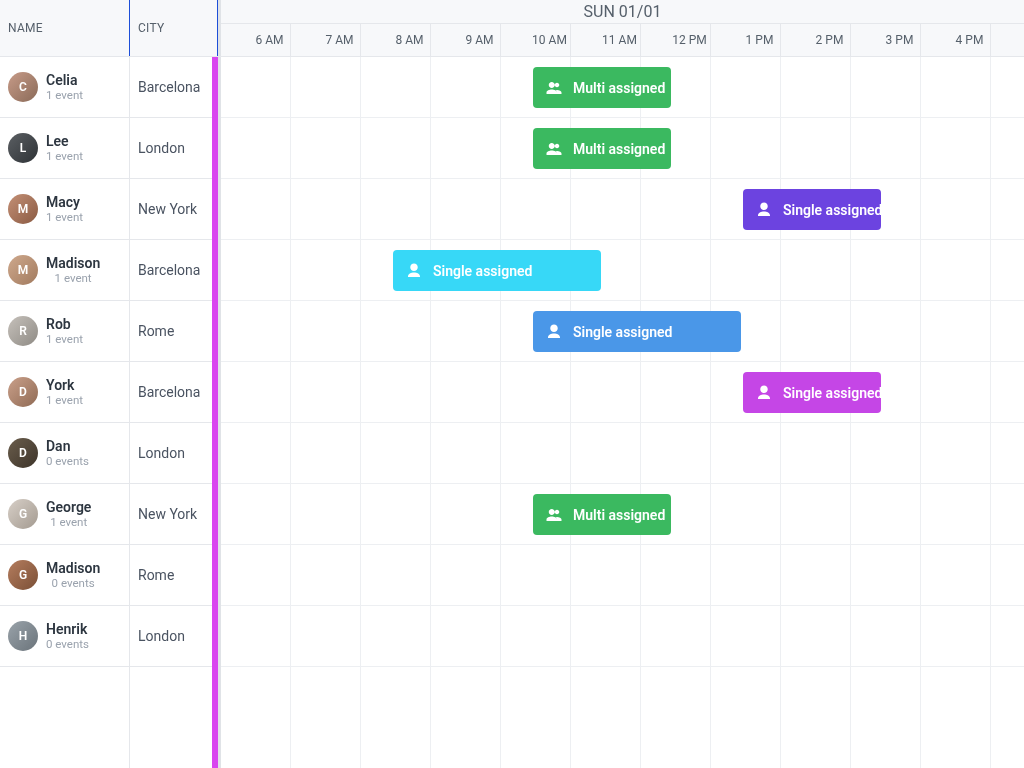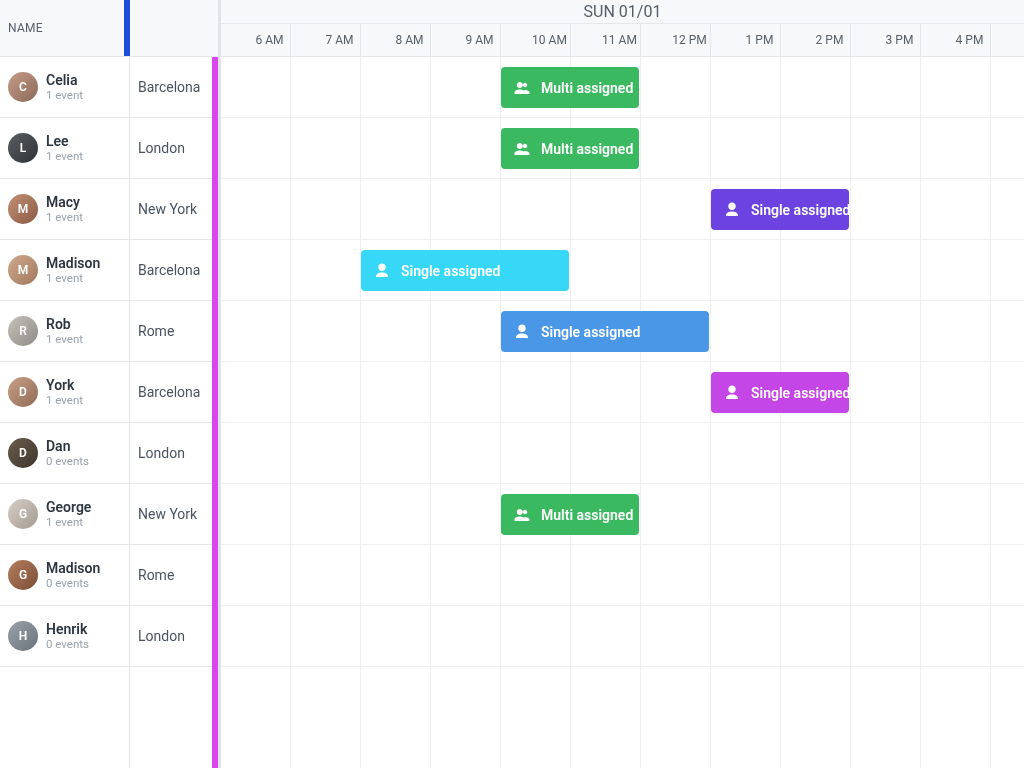--- a/index.html
+++ b/index.html
@@ -24,21 +24,21 @@
     flex: 0 0 218px;
   }
   .header-col {
     display: flex;
     align-items: center;
     padding: 0 8px;
     color: #56606b;
     font-size: 12px;
     font-weight: 400;
     letter-spacing: 0.3px;
-    border-right: 6px solid #1d4ed8;
+    border-right: 1px solid #1d4ed8;
     text-transform: uppercase;
   }
   .col-name { flex: 0 0 130px; }
   .col-city { flex: 0 0 88px; }
   .header-timeline {
     flex: 1;
     display: flex;
     flex-direction: column;
     overflow: hidden;
     border-left: 3px solid #e0e3e7;
@@ -108,21 +108,21 @@
     flex-shrink: 0;
     display: flex;
     align-items: center;
     justify-content: center;
     color: #fff;
     font-size: 12px;
     font-weight: 600;
   }
   .resource-text { display: flex; flex-direction: column; line-height: 1.2; }
   .resource-name { font-size: 14px; font-weight: 600; color: #2d3640; }
-  .resource-events { font-size: 11.5px; color: #9aa2ad; }
+  .resource-events { font-size: 11.5px; color: #9aa2ad; text-align: center; }
 
   .city-text { font-size: 14px; color: #4a5361; }
 
   
   .timeline-grid {
     position: absolute;
     inset: 0;
     display: flex;
   }
   .timeline-grid .vcol {
@@ -146,34 +146,36 @@
     border-radius: 4px;
     display: flex;
     align-items: center;
     padding: 0 12px;
     color: #fff;
     font-size: 14px;
     font-weight: 600;
     gap: 10px;
     white-space: nowrap;
     cursor: pointer;
+    margin-left: 32px;
   }
   .event .icon svg { width: 18px; height: 18px; fill: #fff; display: block; }
   .c-green  { background: #3bb960; }
   .c-violet { background: #6c43e0; }
   .c-cyan   { background: #37d8f7; }
   .c-blue   { background: #4a97e8; }
   .c-pink   { background: #c546e6; }
 </style>
 </head>
 <body>
 
 <div class="header">
   <div class="header-locked">
     <div class="header-col col-name">NAME</div>
+    <div class="header-col col-city">CITY</div>
   </div>
   <div class="header-timeline">
     <div class="date-row">SUN 01/01</div>
     <div class="hours-row" id="hours-row">
         <div class="hour-cell">6 AM</div>
         <div class="hour-cell">7 AM</div>
         <div class="hour-cell">8 AM</div>
         <div class="hour-cell">9 AM</div>
         <div class="hour-cell">10 AM</div>
         <div class="hour-cell">11 AM</div>

